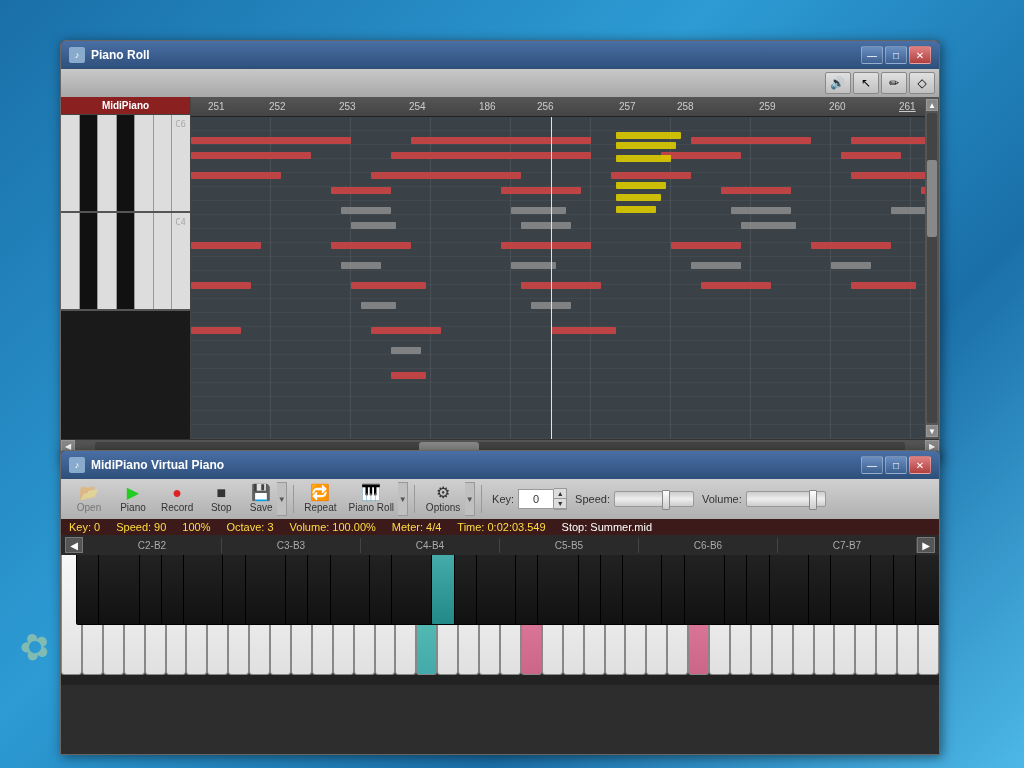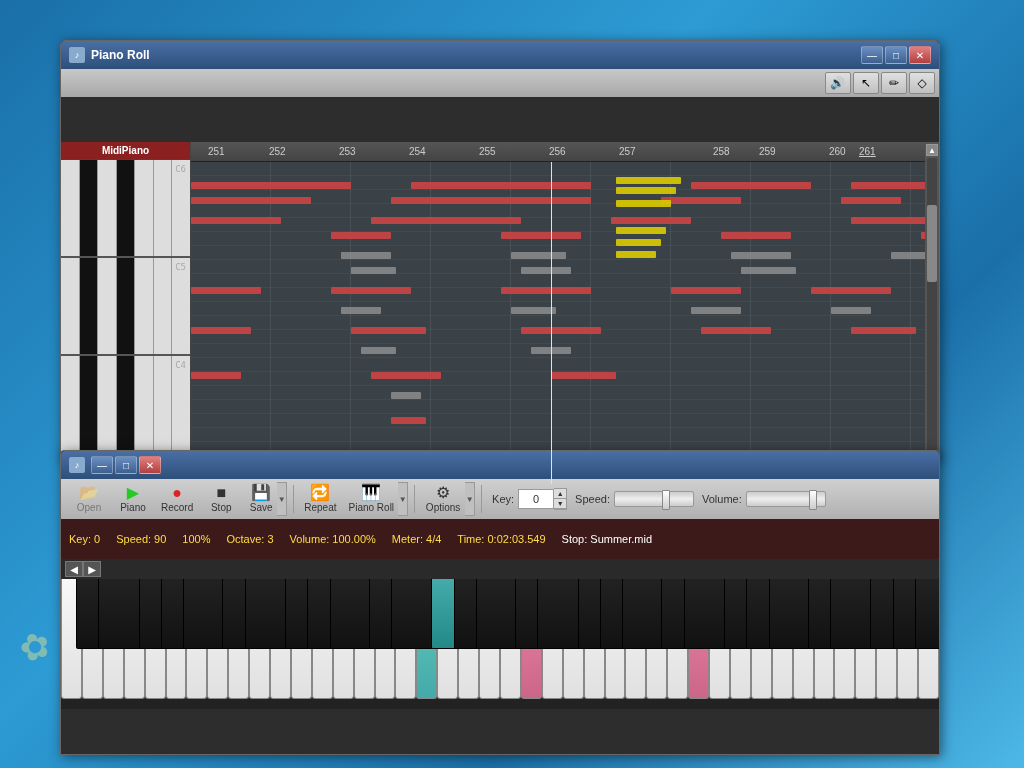--- a/index.html
+++ b/index.html
@@ -64,21 +64,20 @@
       border: 1px solid #888; border-radius: 2px;
       display: flex; align-items: center; justify-content: center;
       font-size: 12px; cursor: pointer;
     }
 
     
     .pr-content {
       display: flex;
       height: calc(100% - 56px - 20px);
       overflow: hidden;
-      margin-top: 45px;
     }
 
     
     .piano-sidebar {
       width: 130px; min-width: 130px;
       background: #1a1a1a;
       border-right: 1px solid #444;
       position: relative;
       overflow: hidden;
     }
@@ -258,21 +257,21 @@
       position: absolute;
       top: -2px; left: 60%;
       width: 8px; height: 20px;
       background: linear-gradient(180deg, #fff 0%, #ccc 100%);
       border: 1px solid #888; border-radius: 1px;
       cursor: pointer;
     }
 
     
     .vp-status {
-      height: 40px;
+      height: 16px;
       background: #3d1a1a;
       display: flex; align-items: center;
       padding: 0 8px; gap: 16px;
       font-size: 11px; color: #ffcc44;
     }
     .status-item { white-space: nowrap; }
     .status-item.white { color: white; }
     .status-item.yellow { color: #ffdd44; }
 
     
@@ -399,32 +398,20 @@
             <div style="flex:1;border-right:1px solid #999;background:#ddd;"></div>
             <div style="flex:1;border-right:1px solid #999;background:#111;"></div>
             <div style="flex:1;border-right:1px solid #999;background:#ddd;"></div>
             <div style="flex:1;border-right:1px solid #999;background:#111;"></div>
             <div style="flex:1;border-right:1px solid #999;background:#ddd;"></div>
             <div style="flex:1;border-right:1px solid #999;background:#ddd;"></div>
             <div style="flex:1;background:#ddd;"></div>
           </div>
         </div>
 
-        <div style="position:relative;height:98px;border-bottom:2px solid #555;">
-          <span class="octave-label" style="top:4px;">C5</span>
-          <div style="display:flex;height:100%;background:#ddd;">
-            <div style="flex:1;border-right:1px solid #999;background:#ddd;"></div>
-            <div style="flex:1;border-right:1px solid #999;background:#111;"></div>
-            <div style="flex:1;border-right:1px solid #999;background:#ddd;"></div>
-            <div style="flex:1;border-right:1px solid #999;background:#111;"></div>
-            <div style="flex:1;border-right:1px solid #999;background:#ddd;"></div>
-            <div style="flex:1;border-right:1px solid #999;background:#ddd;"></div>
-            <div style="flex:1;background:#ddd;"></div>
-          </div>
-        </div>
 
         <div style="position:relative;height:98px;border-bottom:2px solid #555;">
           <span class="octave-label" style="top:4px;">C4</span>
           <div style="display:flex;height:100%;background:#ddd;">
             <div style="flex:1;border-right:1px solid #999;background:#ddd;"></div>
             <div style="flex:1;border-right:1px solid #999;background:#111;"></div>
             <div style="flex:1;border-right:1px solid #999;background:#ddd;"></div>
             <div style="flex:1;border-right:1px solid #999;background:#111;"></div>
             <div style="flex:1;border-right:1px solid #999;background:#ddd;"></div>
             <div style="flex:1;border-right:1px solid #999;background:#ddd;"></div>
@@ -443,38 +430,38 @@
         <div class="pr-ruler-mark" style="left:78px;">
             <span>252</span>
           </div>
         <div class="pr-ruler-mark" style="left:148px;">
             <span>253</span>
           </div>
         <div class="pr-ruler-mark" style="left:218px;align-items:flex-end;">
             <span>254</span>
           </div>
         <div class="pr-ruler-mark" style="left:288px;">
-            <span>255</span>
-          </div>
-        <div class="pr-ruler-mark" style="left:358px;">
+            <span>186</span>
+          </div>
+        <div class="pr-ruler-mark" style="left:346px;">
             <span>256</span>
           </div>
         <div class="pr-ruler-mark" style="left:428px;">
             <span>257</span>
           </div>
-        <div class="pr-ruler-mark" style="left:522px;">
+        <div class="pr-ruler-mark" style="left:486px;">
             <span>258</span>
           </div>
         <div class="pr-ruler-mark" style="left:568px;">
             <span>259</span>
           </div>
         <div class="pr-ruler-mark" style="left:638px;">
             <span>260</span>
           </div>
-        <div class="pr-ruler-mark" style="left:668px;text-decoration:underline;">
+        <div class="pr-ruler-mark" style="left:708px;text-decoration:underline;">
             <span>261</span>
           </div>
 
       </div>
 
       <div class="pr-grid">
         <div class="grid-lines-v"></div>
         <div class="grid-lines-h"></div>
 
         <div class="playhead" style="left:49%;"></div>
@@ -561,20 +548,21 @@
       <div class="scrollbar-thumb"></div>
     </div>
     <div style="width:14px;height:14px;background:#888;border:1px solid #999;display:flex;align-items:center;justify-content:center;font-size:8px;color:white;">▶</div>
   </div>
 </div>
 
 <div class="virtual-piano-window">
 
   <div class="window-titlebar">
     <div class="title-icon">♪</div>
+    <span class="title-text">MidiPiano Virtual Piano</span>
     <div class="window-controls">
       <div class="win-btn">—</div>
       <div class="win-btn">□</div>
       <div class="win-btn close">✕</div>
     </div>
   </div>
 
   <div class="vp-toolbar">
 
     <div class="vp-btn disabled">
@@ -664,20 +652,28 @@
     <span class="status-item yellow">100%</span>
     <span class="status-item yellow">Octave: 3</span>
     <span class="status-item yellow">Volume: 100.00%</span>
     <span class="status-item yellow">Meter: 4/4</span>
     <span class="status-item yellow">Time: 0:02:03.549</span>
     <span class="status-item white">Stop: Summer.mid</span>
   </div>
 
   <div class="keyboard-nav">
     <div class="kb-nav-arrow">◀</div>
+    <div class="kb-labels-row">
+      <div class="kb-octave-label">C2-B2</div>
+      <div class="kb-octave-label">C3-B3</div>
+      <div class="kb-octave-label">C4-B4</div>
+      <div class="kb-octave-label">C5-B5</div>
+      <div class="kb-octave-label">C6-B6</div>
+      <div class="kb-octave-label">C7-B7</div>
+    </div>
     <div class="kb-nav-arrow">▶</div>
   </div>
 
   <div class="piano-keyboard">
 
     <div class="piano-octave">
 
       <div style="display:flex;position:relative;width:100%;height:100%;">
         <div class="pw-key" style="border-left:1px solid #888;"></div>
         <div class="pw-key"></div>

